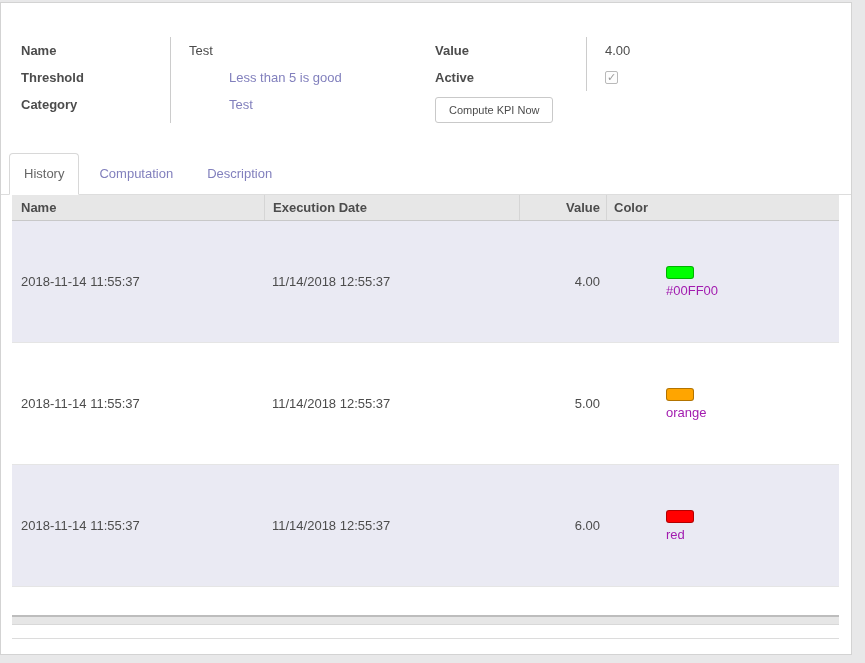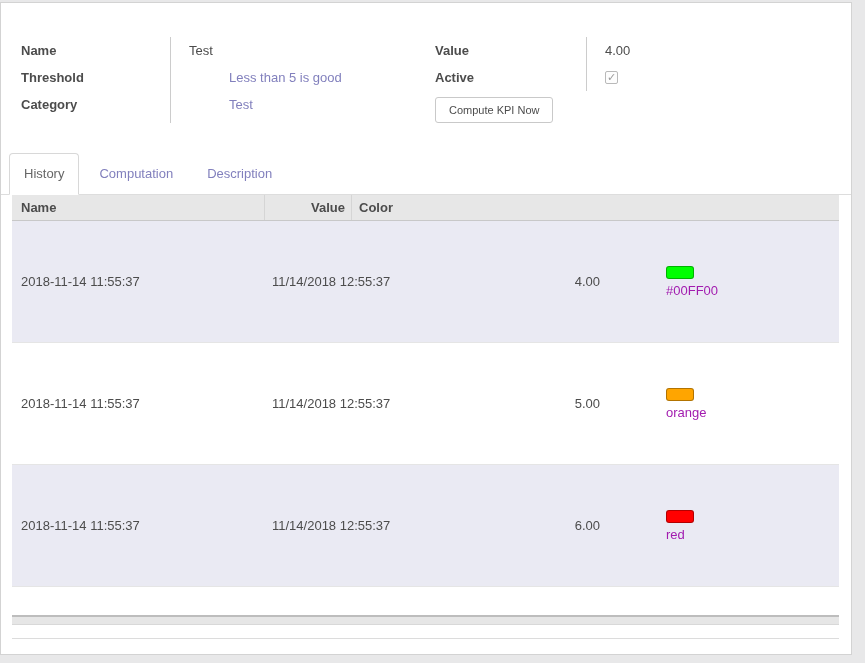--- a/index.html
+++ b/index.html
@@ -194,20 +194,21 @@
   <div class="notebook">
     <div class="tabbar">
       <div class="tab active">History</div>
       <div class="tab">Computation</div>
       <div class="tab">Description</div>
     </div>
 
     <div class="listview">
       <div class="lheader">
         <div class="hcell c-name">Name</div>
+        <div class="hcell c-exec">Execution Date</div>
         <div class="hcell c-value">Value</div>
         <div class="hcell c-color">Color</div>
       </div>
       <div id="rows">
   <div class="lrow striped">
     <div class="lcell c-name">2018-11-14 11:55:37</div>
     <div class="lcell c-exec">11/14/2018 12:55:37</div>
     <div class="lcell c-value">4.00</div>
     <div class="lcell c-color">
       <span class="swatch" style="background: rgb(0, 255, 0);"></span>

